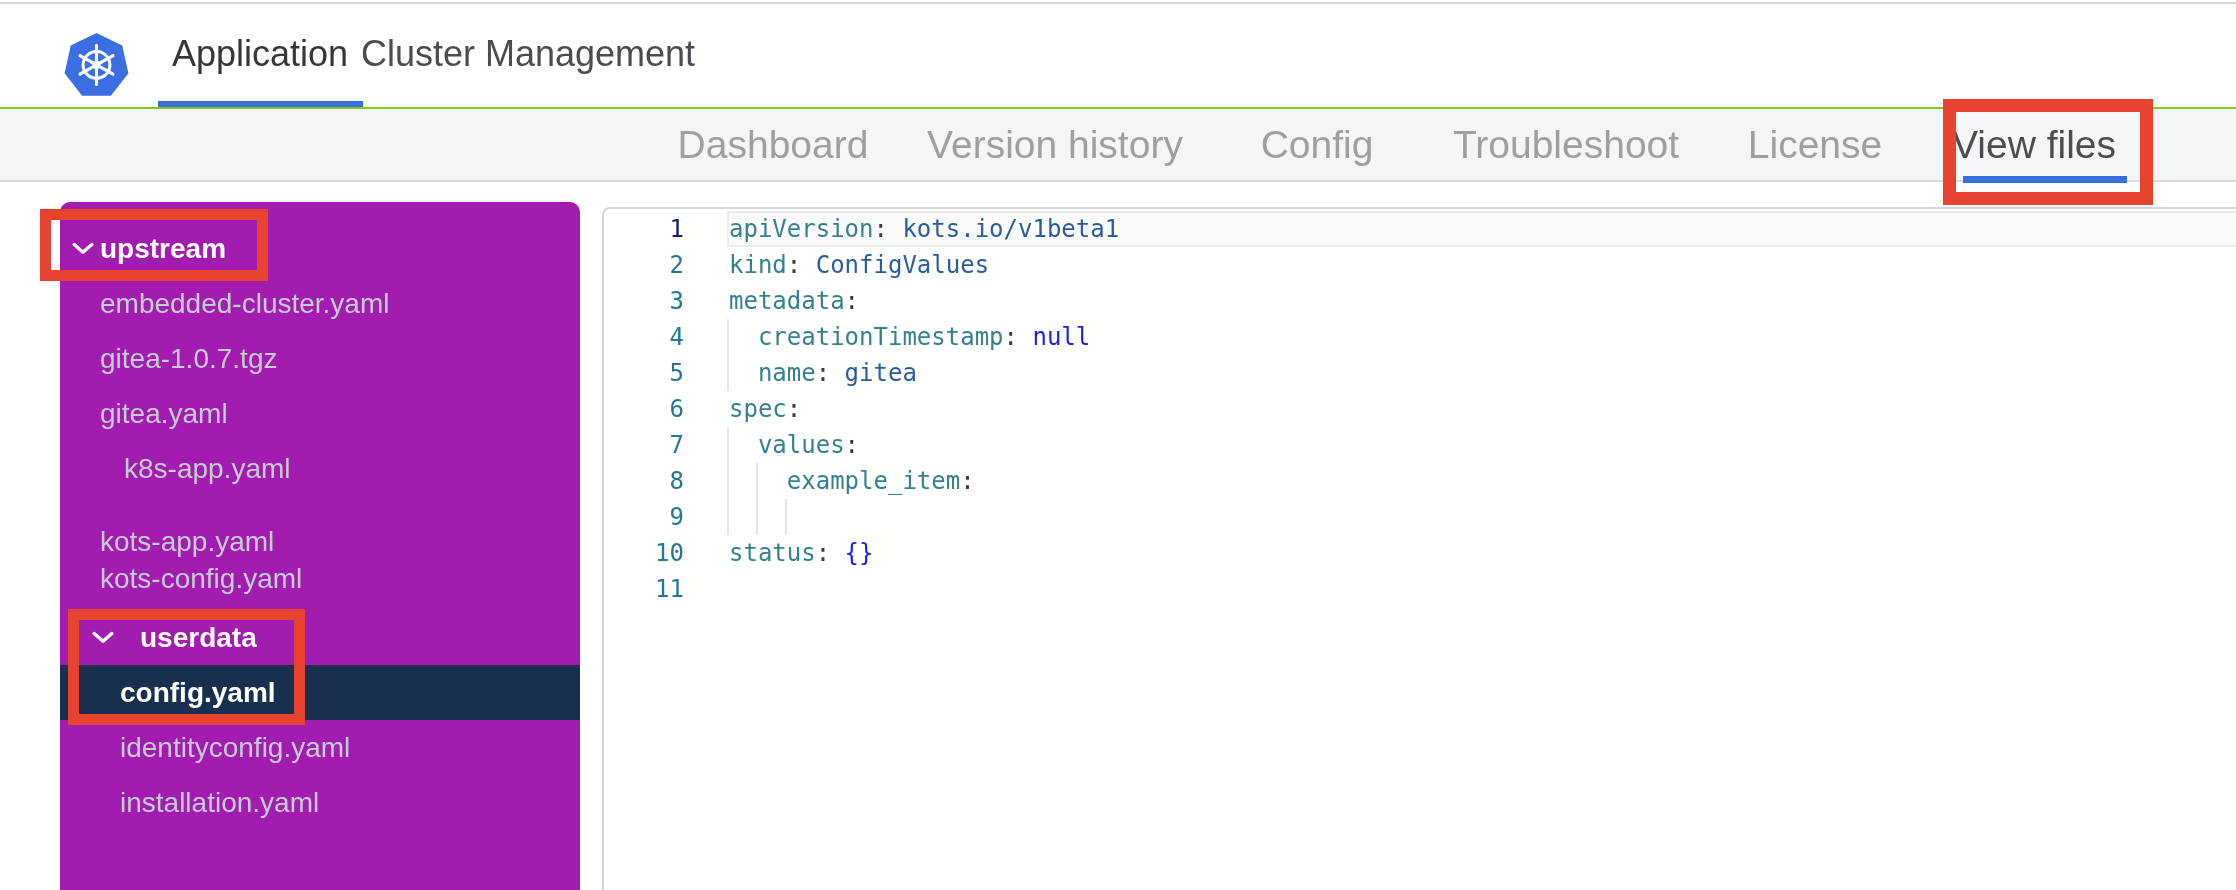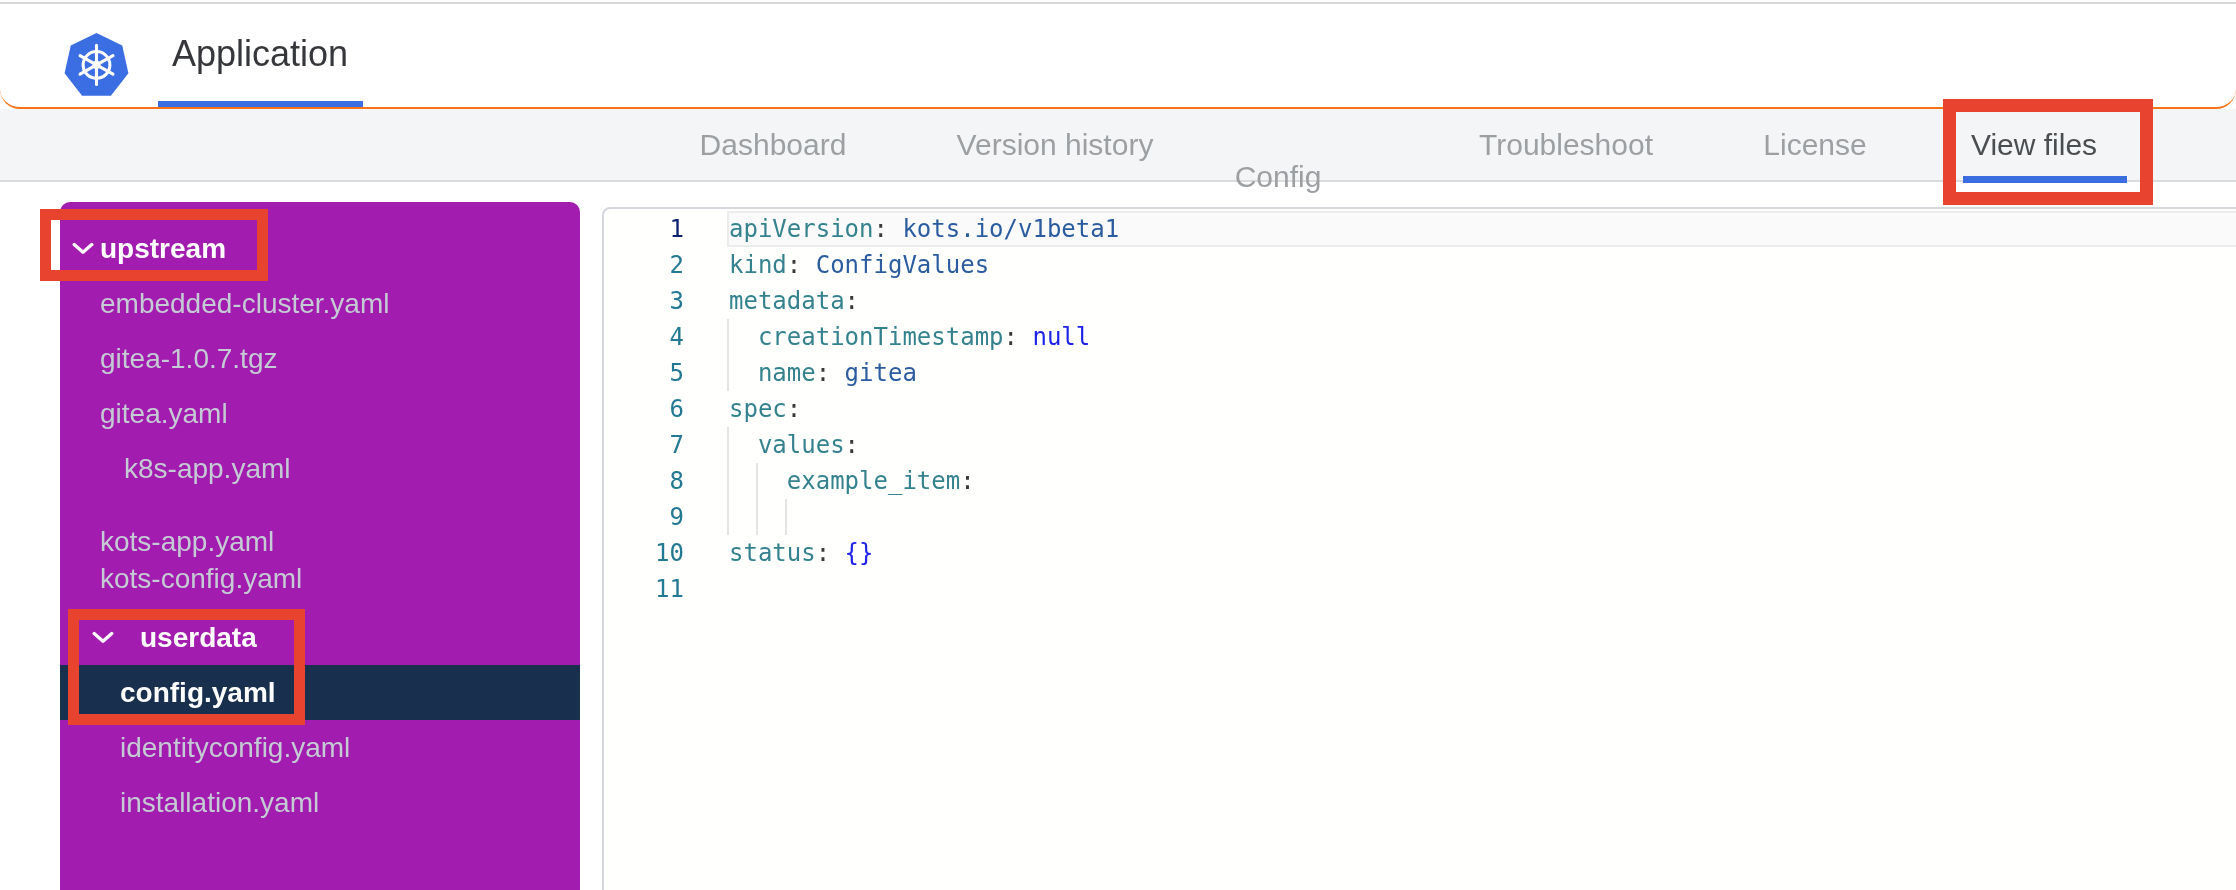--- a/index.html
+++ b/index.html
@@ -5,32 +5,32 @@
   * { margin:0; padding:0; box-sizing:border-box; }
   html,body { width:2236px; height:890px; overflow:hidden; background:#ffffff;
               font-family:"Liberation Sans", sans-serif; }
   #screen { position:relative; width:2236px; height:890px; background:#ffffff; overflow:hidden; }
 
   
   .top-line { position:absolute; left:0; top:2px; width:100%; height:2px; background:#d5d7d9; }
 
   
   .top-nav { position:absolute; left:0; top:0; width:100%; height:109px; background:#ffffff;
-             border-bottom:2px solid #f97316;border-radius:20px; }
+             border-bottom:2px solid #84cc16; }
   .k8s-logo { position:absolute; left:63px; top:32px; width:67px; height:70px; }
   .top-tab { position:absolute; top:0; height:107px; display:flex; align-items:center;
              transform:translateX(-50%); font-size:36px; color:#4a4c4f; cursor:pointer; white-space:nowrap; }
   .top-tab.active { color:#35373a; }
   .top-tab-underline { position:absolute; left:158px; top:101px; width:205px; height:6px; background:#3a6de0; }
 
   
   .sub-nav { position:absolute; left:0; top:109px; width:100%; height:73px; background:#f4f5f6;
              border-bottom:2px solid #dadbdc; }
   .sub-item { position:absolute; top:0; height:71px; display:flex; align-items:center;
-              transform:translateX(-50%); font-size:30px; color:#9da0a3; cursor:pointer; white-space:nowrap; }
+              transform:translateX(-50%); font-size:39px; color:#9da0a3; cursor:pointer; white-space:nowrap; }
   .sub-item.active { color:#4b4e51; }
   .sub-underline { position:absolute; left:1963px; top:176px; width:164px; height:7px; background:#3a6de0; z-index:5; }
 
   
   .sidebar { position:absolute; left:60px; top:202px; width:520px; height:688px;
              background:#a21caf; border-radius:10px 10px 0 0; padding-top:19px; overflow:hidden; }
   .tree-row { position:relative; height:55px; display:flex; align-items:center;
               font-size:28px; color:#c5cbd4; cursor:pointer; white-space:nowrap; }
   .tree-row.folder { color:#ffffff; font-weight:bold; }
   .tree-row.selected { background:#18304e; color:#ffffff; font-weight:bold; }
@@ -76,28 +76,29 @@
         <line x1="32" y1="32" x2="32" y2="13"></line>
         <line x1="32" y1="32" x2="48" y2="23"></line>
         <line x1="32" y1="32" x2="48" y2="41"></line>
         <line x1="32" y1="32" x2="32" y2="51"></line>
         <line x1="32" y1="32" x2="16" y2="41"></line>
         <line x1="32" y1="32" x2="16" y2="23"></line>
       </g>
       <circle cx="32" cy="32" r="4" fill="#ffffff"></circle>
     </svg>
     <div class="top-tab active" style="left:260px">Application</div>
+    <div class="top-tab" style="left:528px">Cluster Management</div>
     <div class="top-tab-underline"></div>
   </header>
   <div class="top-line"></div>
 
   <nav class="sub-nav" id="subnav">
       <div class="sub-item" style="left: 773px;">Dashboard</div>
       <div class="sub-item" style="left: 1055px;">Version history</div>
-      <div class="sub-item" style="left: 1278px; margin-top: 32px;">Config</div>
+      <div class="sub-item" style="left: 1317px;">Config</div>
       <div class="sub-item" style="left: 1566px;">Troubleshoot</div>
       <div class="sub-item" style="left: 1815px;">License</div>
       <div class="sub-item active" style="left: 2034px;">View files</div>
     </nav>
   <div class="sub-underline"></div>
 
   <aside class="sidebar" id="tree">
       <div class="tree-row folder">
         <svg viewBox="0 0 20 12" class="chev" style="left: 12px;">
           <polyline points="2,2 10,9 18,2" fill="none" stroke="#ffffff" stroke-width="3" stroke-linecap="round" stroke-linejoin="round"></polyline>

